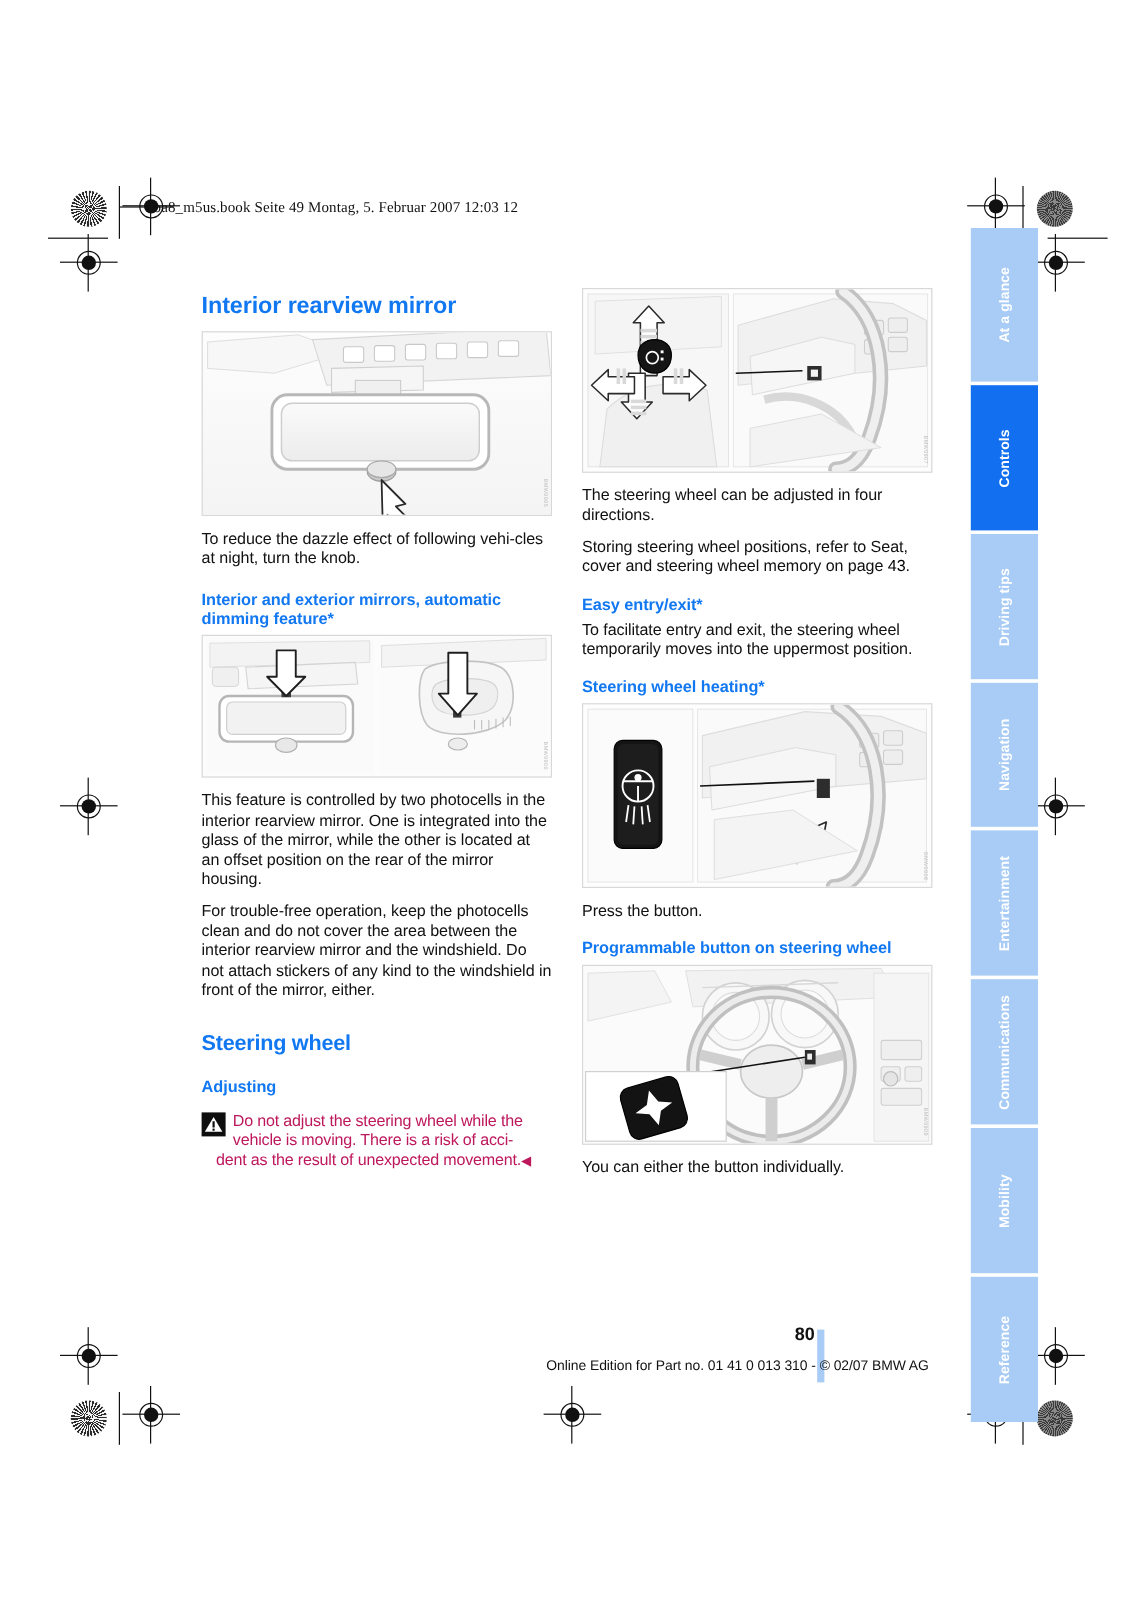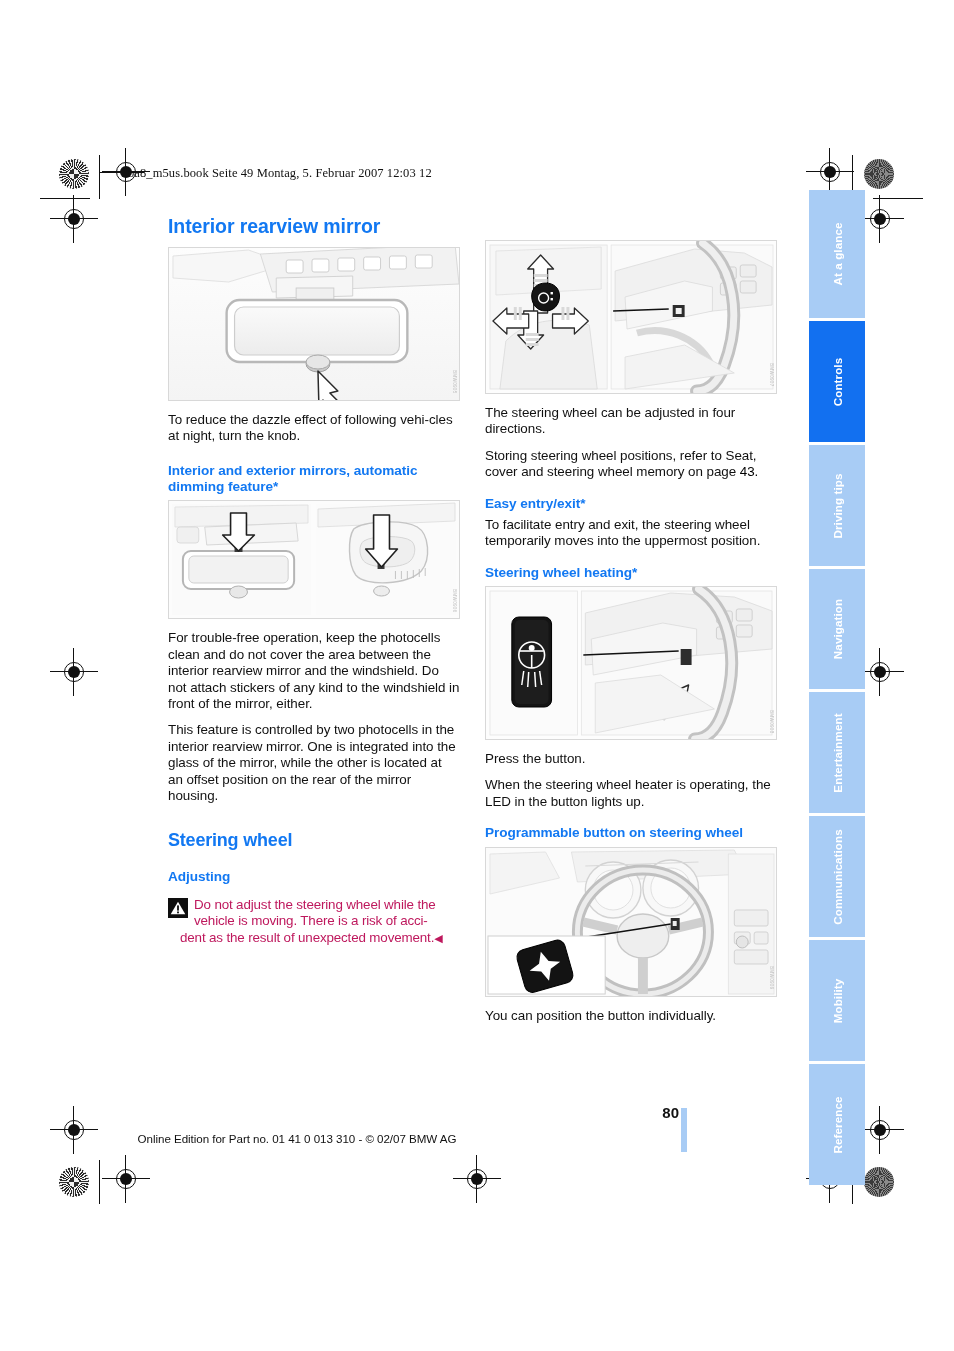--- a/index.html
+++ b/index.html
@@ -26,21 +26,21 @@
   
   .run-head{
     position:absolute;left:128px;top:166px;
     font-family:"Liberation Serif",serif;font-size:12.5px;color:#111;
     letter-spacing:.1px;white-space:nowrap;
   }
   .head-rule{position:absolute;left:100px;top:172px;width:44px;height:1px;background:#111;}
 
   
   .col{position:absolute;width:292px;}
-  .col-left{left:168px;top:215px;}
+  .col-left{left:168px;top:244px;}
   .col-right{left:485px;top:228px;}
 
   h1.sec{
     color:#1278f2;font-size:19.5px;font-weight:bold;margin:0 0 9px 0;
     letter-spacing:-0.1px;line-height:1.18;
   }
   h2.sub{
     color:#1278f2;font-size:13.6px;font-weight:bold;margin:18px 0 5px 0;
     line-height:1.2;letter-spacing:-0.05px;
   }
@@ -90,21 +90,21 @@
   }
   .tab.active{background:#1270f0;}
 
   
   .pagenum{
     position:absolute;left:0;top:1104px;width:679px;text-align:right;
     font-size:15px;font-weight:bold;color:#111;
   }
   .pagebar{position:absolute;left:681px;top:1108px;width:6px;height:44px;background:#a8ccf5;}
   .footline{
-    position:absolute;left:0;top:1132px;width:954px;text-align:center;
+    position:absolute;left:0;top:1132px;width:954px;text-align:right;
     font-size:11.6px;color:#111;letter-spacing:-0.05px;
   }
   .footline .shift{position:relative;left:-180px;}
 
   
   svg.art{display:block;width:100%;height:100%;}
 </style>
 </head>
 <body>
 
@@ -261,22 +261,22 @@
           <line x1="252" y1="68" x2="252" y2="76"></line>
             <line x1="258" y1="67" x2="258" y2="75"></line>
         </g>
         <ellipse cx="214" cy="90" rx="8" ry="5" fill="#ededed" stroke="#b4b4b4" stroke-width="1"></ellipse>
         <rect x="210" y="62" width="7" height="6" fill="#3a3a3a"></rect>
         <path d="M206 14 L222 14 L222 48 L230 48 L214 66 L198 48 L206 48 Z" fill="#ffffff" stroke="#1f1f1f" stroke-width="1.6" stroke-linejoin="round"></path>
       </svg>
       <div class="fig-code">BMW0906</div>
     </div>
 
+    <p class="body">This feature is controlled by two photocells in the interior rearview mirror. One is integrated into the glass of the mirror, while the other is located at an offset position on the rear of the mirror housing.</p>
     <p class="body">For trouble-free operation, keep the photocells clean and do not cover the area between the interior rearview mirror and the windshield. Do not attach stickers of any kind to the windshield in front of the mirror, either.</p>
-    <p class="body">This feature is controlled by two photocells in the interior rearview mirror. One is integrated into the glass of the mirror, while the other is located at an offset position on the rear of the mirror housing.</p>
 
     <h1 class="big">Steering wheel</h1>
     <h2 class="sub">Adjusting</h2>
 
     <div class="warn">
       <div class="warn-icon">
         <svg width="16" height="14" viewBox="0 0 16 14">
           <path d="M8 0.8 L15.3 13.2 L0.7 13.2 Z" fill="#ffffff"></path>
           <rect x="7.1" y="4.4" width="1.8" height="5.2" fill="#0e0e0e"></rect>
           <rect x="7.1" y="10.5" width="1.8" height="1.8" fill="#0e0e0e"></rect>
@@ -384,21 +384,20 @@
         <g fill="#d9d9d9" transform="rotate(40 180 124)">
           <rect x="170" y="122" width="16" height="4"></rect>
             <rect x="170" y="128" width="16" height="4"></rect>
         </g>
         <path d="M110 96 L176 88 L230 122 L110 146 Z" fill="#f4f4f4" stroke="#dcdcdc" stroke-width="0.8"></path>
       </svg>
       <div class="fig-code">BMW0908</div>
     </div>
 
     <p class="body">Press the button.</p>
-    <p class="body">When the steering wheel heater is operating, the LED in the button lights up.</p>
 
     <h2 class="sub spaced">Programmable button on steering wheel</h2>
 
     <div class="figure" style="height:148px;">
       <svg class="art" viewBox="0 0 292 148" preserveAspectRatio="none">
         <rect x="0" y="0" width="292" height="148" fill="#fbfbfb"></rect>
         <path d="M4 6 L60 4 L74 30 L4 46 Z" fill="#f4f4f4" stroke="#e0e0e0" stroke-width="0.8"></path>
         <path d="M86 4 L250 2 L262 26 L92 34 Z" fill="#f2f2f2" stroke="#dedede" stroke-width="0.8"></path>
         <rect x="244" y="6" width="46" height="140" fill="#f5f5f5" stroke="#e2e2e2" stroke-width="0.8"></rect>
         <g fill="#efefef" stroke="#cfcfcf" stroke-width="0.9">
@@ -427,21 +426,21 @@
 
         <rect x="2" y="88" width="118" height="58" fill="#ffffff" stroke="#d0d0d0" stroke-width="1"></rect>
         <g transform="rotate(-16 60 117)">
           <rect x="34" y="96" width="50" height="44" rx="8" fill="#131313" stroke="#000" stroke-width="1"></rect>
           <path d="M59 103 L64 114 L75 118 L64 122 L59 133 L54 122 L43 118 L54 114 Z" fill="#ffffff"></path>
         </g>
       </svg>
       <div class="fig-code">BMW0909</div>
     </div>
 
-    <p class="body">You can position the button individually.</p>
+    <p class="body">You can either the button individually.</p>
   </div>
 
   <div class="tabs">
     <div class="tab" style="height:128px;">
       <span class="tlabel">At a glance</span>
     </div>
     <div class="tab active" style="height:121px;">
       <span class="tlabel">Controls</span>
     </div>
     <div class="tab" style="height:121px;">

